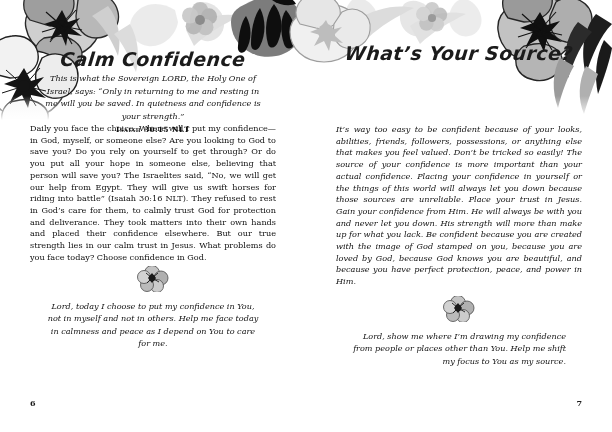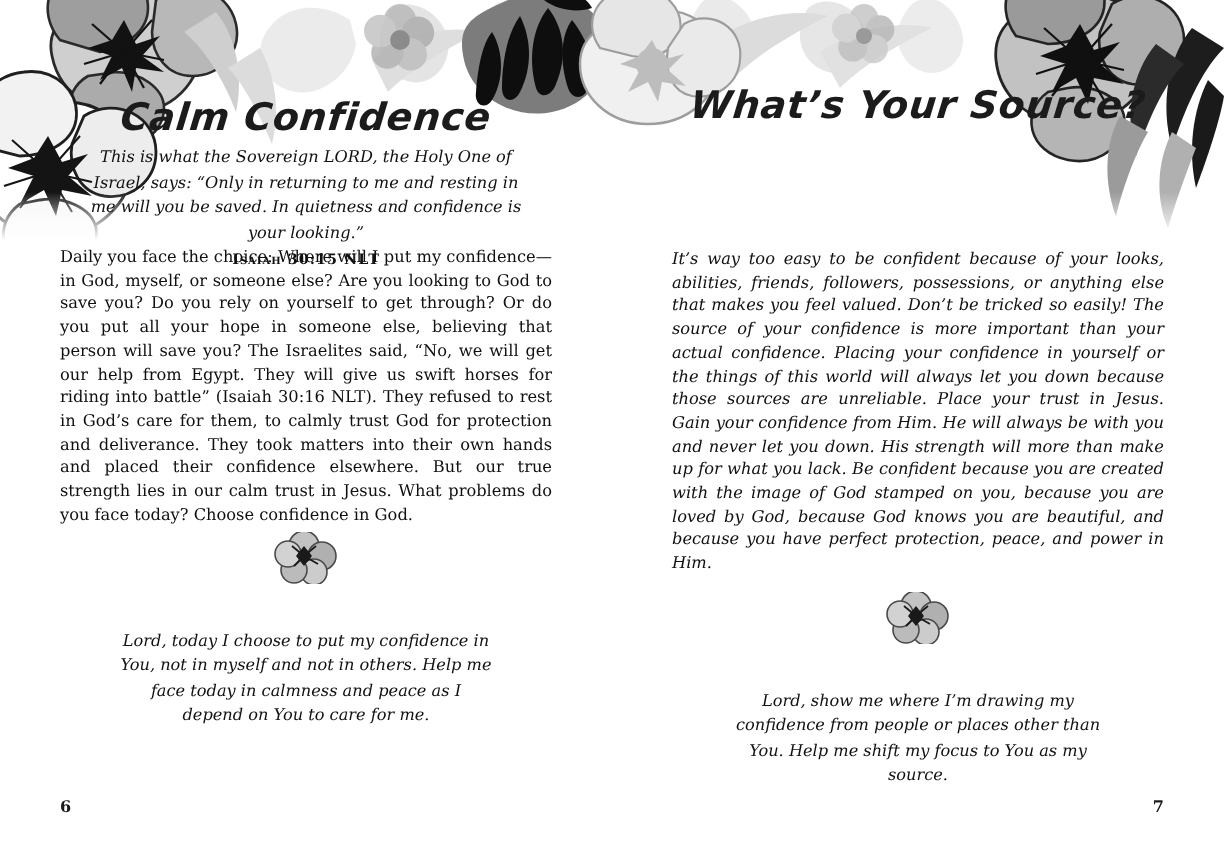--- a/index.html
+++ b/index.html
@@ -118,24 +118,24 @@
   .prayer {
     position: absolute;
     left: 16px;
     right: 16px;
     font-family: "DejaVu Serif", serif;
     font-style: italic;
     font-size: 8.1px;
     line-height: 12.4px;
     text-align: center;
     color: #111111;
-    margin: 14px;
+    margin: 0;
   }
   .prayer-left  { top: 300px; }
-  .prayer-right { top: 330px; }
+  .prayer-right { top: 330px; text-align: right; }
 
   
   .folio {
     position: absolute;
     bottom: 24px;
     font-family: "DejaVu Serif", serif;
     font-weight: bold;
     font-size: 8px;
     color: #1a1a1a;
   }
@@ -307,21 +307,21 @@
       </defs>
     </svg>
   </div>
 
   <div class="page page-left">
     <div class="page-inner">
 
       <h1 class="devo-title title-left">Calm Confidence</h1>
 
       <div class="scripture scripture-left">
-        <span>This is what the Sovereign LORD, the Holy One of Israel, says: “Only in returning to me and resting in me will you be saved. In quietness and confidence is your looking.”</span>
+        <span>This is what the Sovereign LORD, the Holy One of Israel, says: “Only in returning to me and resting in me will you be saved. In quietness and confidence is your strength.”</span>
         <span class="scripture-ref">Isaiah 30:15 NLT</span>
       </div>
 
       <p class="body-copy body-left">Daily you face the choice: Where will I put my confidence—in God, myself, or someone else? Are you looking to God to save you? Do you rely on yourself to get through? Or do you put all your hope in someone else, believing that person will save you? The Israelites said, “No, we will get our help from Egypt. They will give us swift horses for riding into battle” (Isaiah 30:16 NLT). They refused to rest in God’s care for them, to calmly trust God for protection and deliverance. They took matters into their own hands and placed their confidence elsewhere. But our true strength lies in our calm trust in Jesus. What problems do you face today? Choose confidence in God.</p>
 
       <div class="ornament orn-left">
         <svg width="34" height="26" viewBox="0 0 34 26" xmlns="http://www.w3.org/2000/svg">
           <g transform="translate(17,13)">
             <circle cx="-1" cy="-6" r="7.5" fill="#c3c3c3" stroke="#4a4a4a" stroke-width="0.8"></circle>
             <circle cx="8" cy="-1" r="7" fill="#b0b0b0" stroke="#4a4a4a" stroke-width="0.8"></circle>

